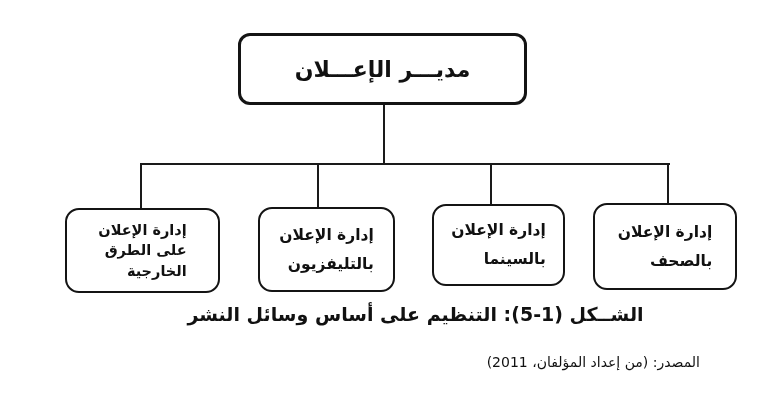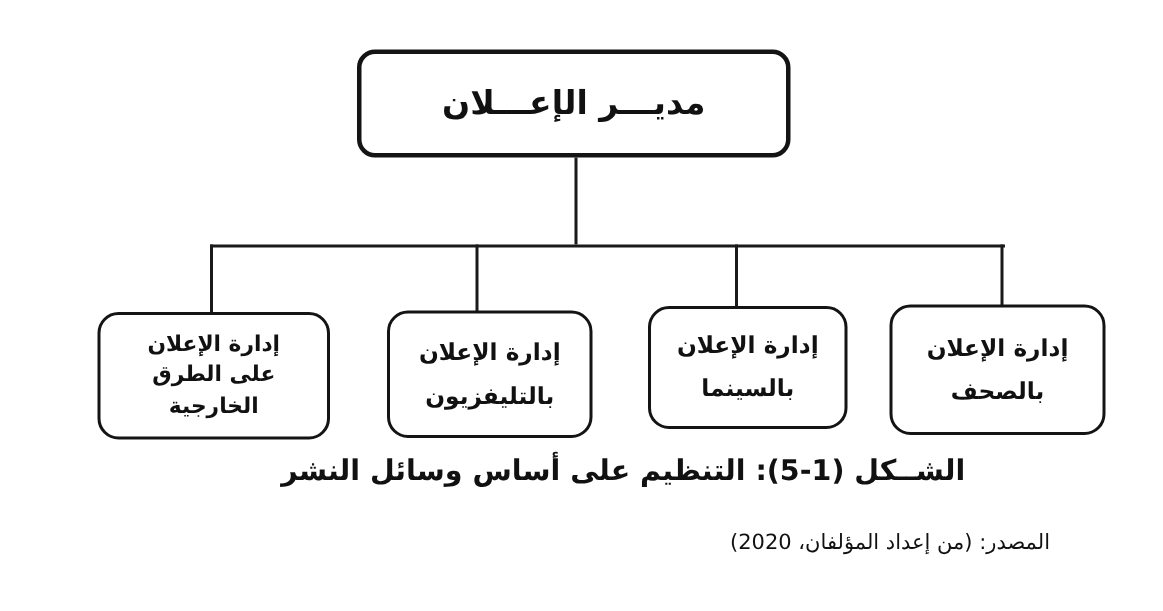--- a/index.html
+++ b/index.html
@@ -35,20 +35,21 @@
     left: 238px; top: 33px; width: 289px; height: 72px;
     border-width: 3px;
     border-radius: 12px;
     font-size: 22px;
     letter-spacing: 0.5px;
   }
   .box.child {
     font-size: 15.5px;
     line-height: 1.85;
     padding: 2px 16px;
+    text-align: right;
   }
   .box.child-press   { left: 593px; top: 203px; width: 144px; height: 87px; }
   .box.child-cinema  { left: 432px; top: 204px; width: 133px; height: 82px; }
   .box.child-tv      { left: 258px; top: 207px; width: 137px; height: 85px; }
   .box.child-outdoor { left: 65px;  top: 208px; width: 155px; height: 85px;
                        font-size: 14.5px; line-height: 1.4; }
   .line {
     position: absolute;
     background: #1a1a1a;
   }
@@ -102,15 +103,15 @@
 
   <div class="box child child-tv">إدارة الإعلان
 بالتليفزيون</div>
 
   <div class="box child child-outdoor">إدارة الإعلان
 على الطرق
 الخارجية</div>
 
   <div class="caption">الشــكل (1-5): التنظيم على أساس وسائل النشر</div>
 
-  <div class="source">المصدر: (من إعداد المؤلفان، 2020)</div>
+  <div class="source">المصدر: (من إعداد المؤلفان، 2011)</div>
 
 </div>
 
 </body></html>

